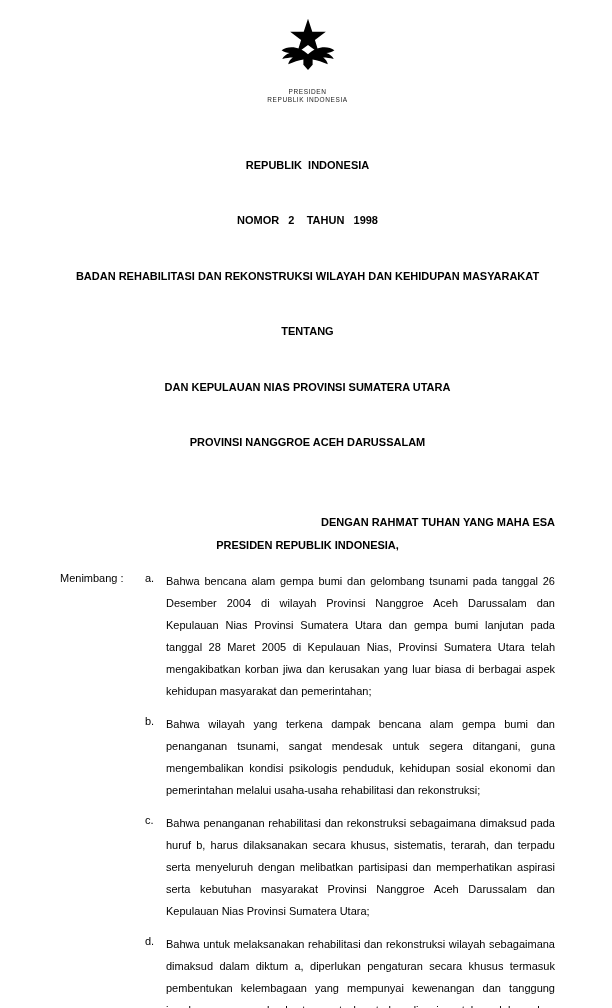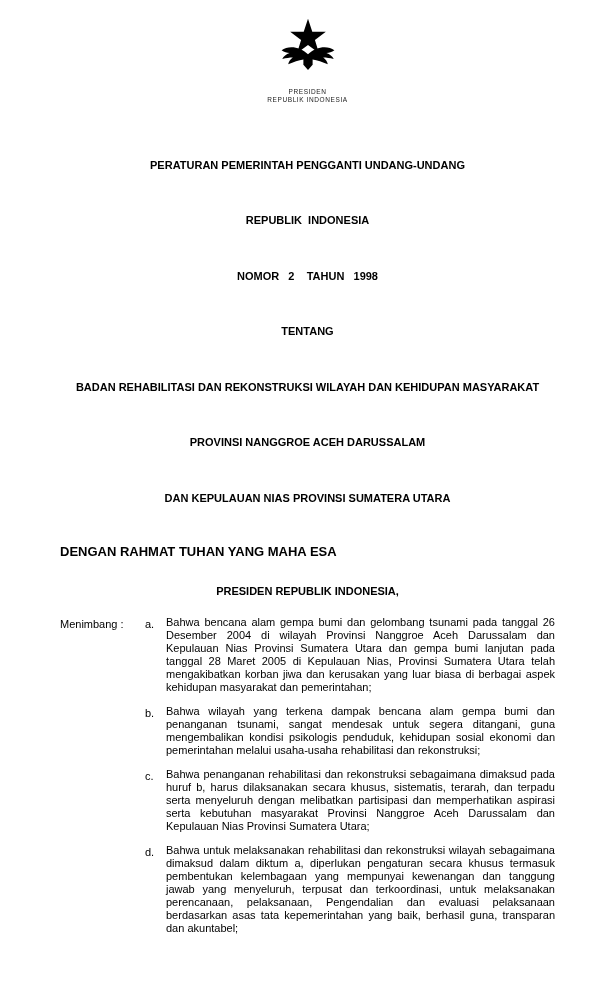--- a/index.html
+++ b/index.html
@@ -28,41 +28,42 @@
   }
   .title-block {
     text-align: center;
     font-weight: bold;
     font-size: 11px;
     line-height: 18.5px;
     white-space: pre-wrap;
   }
   .title-line { display: block; }
   .invocation {
-    text-align: left;
+    text-align: right;
     font-weight: bold;
-    font-size: 13px;
+    font-size: 11px;
+    margin-top: 27px;
   }
   .authority {
     text-align: center;
     font-weight: bold;
     font-size: 11px;
-    margin-top: 26px;
+    margin-top: 11px;
   }
   .clause { display: flex; margin-top: 19px; font-size: 11px; }
   .clause-label { flex: 0 0 85px; line-height: 16.5px; }
   .clause-items { flex: 1; }
   .clause-item { display: flex; margin-bottom: 11px; }
   .clause-item:last-child { margin-bottom: 0; }
   .marker { flex: 0 0 21px; line-height: 16.5px; }
   .item-text {
     flex: 1;
     text-align: justify;
     text-justify: inter-word;
-    line-height: 13px;
+    line-height: 22px;
   }
 </style>
 </head>
 <body>
 
 <div class="page">
 
   <div class="seal-wrap">
     <svg width="66" height="66" viewBox="0 0 100 100" aria-hidden="true">
       <polygon points="50,4 56.5,24 77,24 60.5,36.5 66.5,56 50,44 33.5,56 39.5,36.5 23,24 43.5,24" fill="#000"></polygon>
@@ -71,27 +72,26 @@
       <path d="M43,62 h14 v12 l-7,8 -7,-8 Z" fill="#000"></path>
     </svg>
   </div>
 
   <div class="org-small">
     <div>PRESIDEN</div>
     <div>REPUBLIK  INDONESIA</div>
   </div>
 
   <div class="title-block">
-    <span class="title-line">PERATURAN PEMERINTAH PENGGANTI UNDANG-UNDANG</span>
     <span class="title-line">REPUBLIK  INDONESIA</span>
     <span class="title-line">NOMOR   2    TAHUN   1998</span>
+    <span class="title-line">BADAN REHABILITASI DAN REKONSTRUKSI WILAYAH DAN KEHIDUPAN MASYARAKAT</span>
     <span class="title-line">TENTANG</span>
-    <span class="title-line">BADAN REHABILITASI DAN REKONSTRUKSI WILAYAH DAN KEHIDUPAN MASYARAKAT</span>
+    <span class="title-line">DAN KEPULAUAN NIAS PROVINSI SUMATERA UTARA</span>
     <span class="title-line">PROVINSI NANGGROE ACEH DARUSSALAM</span>
-    <span class="title-line">DAN KEPULAUAN NIAS PROVINSI SUMATERA UTARA</span>
   </div>
 
   <div class="invocation">DENGAN RAHMAT TUHAN YANG MAHA ESA</div>
 
   <div class="authority">PRESIDEN REPUBLIK INDONESIA,</div>
 
   <div class="clause menimbang">
     <div class="clause-label">Menimbang :</div>
     <div class="clause-items">
       <div class="clause-item">

